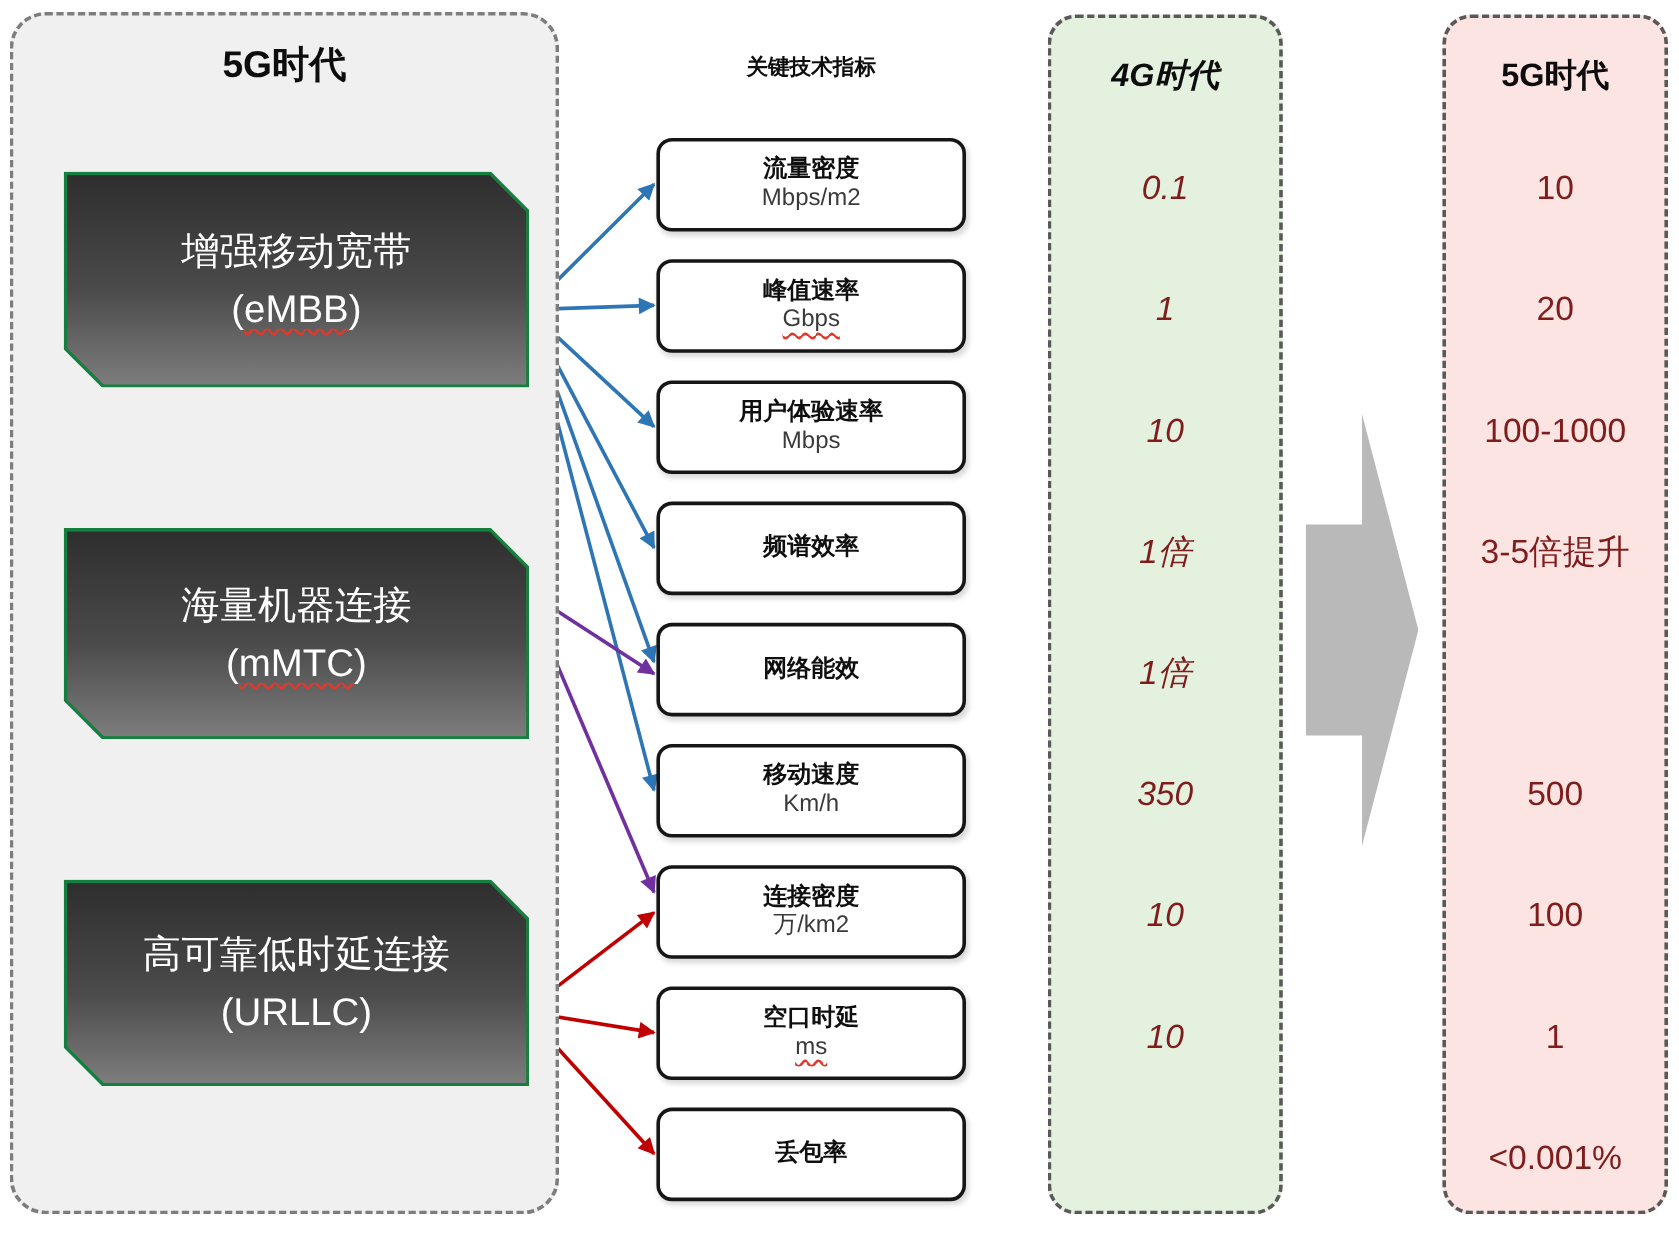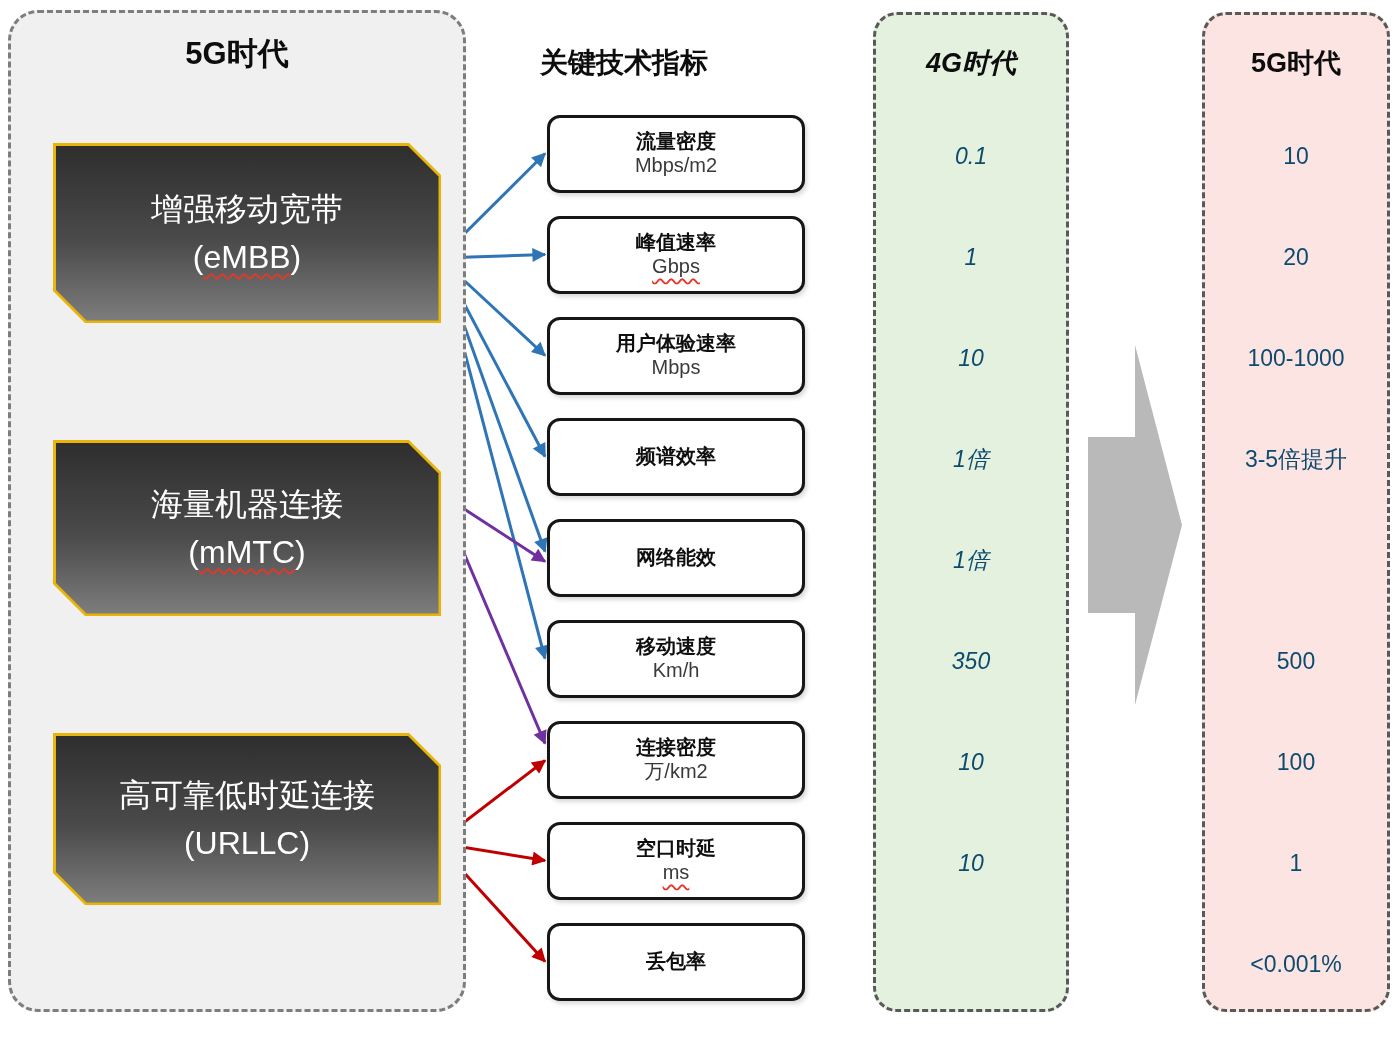--- a/index.html
+++ b/index.html
@@ -19,39 +19,39 @@
   .panel-title {
     position:absolute; top:20px; left:0; width:100%;
     text-align:center; font-size:31px; font-weight:bold; color:#0d0d0d;
   }
   .panel-subtitle {
     position:absolute; top:83px; left:0; width:100%;
     text-align:center; font-size:28px; font-weight:bold; color:#0d0d0d;
   }
   .netbox {
     position:absolute; left:42px; width:388px;
-    background:#eab308;
+    background:#15803d;
     clip-path:polygon(0 0, calc(100% - 32px) 0, 100% 32px, 100% 100%, 32px 100%, 0 calc(100% - 32px));
     filter:drop-shadow(5px 6px 5px rgba(0,0,0,0.35));
   }
   .netbox-fill {
     position:absolute; inset:2.5px;
     clip-path:polygon(0 0, calc(100% - 31px) 0, 100% 31px, 100% 100%, 31px 100%, 0 calc(100% - 31px));
     background:linear-gradient(180deg,#2e2e2e 0%,#4b4b4b 55%,#7d7d7d 100%);
     display:flex; flex-direction:column; justify-content:center; align-items:center;
     color:#fff; font-size:32px; line-height:1.5; text-align:center;
   }
   .nb1 { top:130px; height:180px; }
   .nb2 { top:427px; height:176px; }
   .nb3 { top:720px; height:172px; }
 
   
   .mid-header {
     position:absolute; left:540px; width:272px; top:44px;
-    text-align:left; font-size:28px; font-weight:bold; color:#0d0d0d;
+    text-align:center; font-size:18px; font-weight:bold; color:#0d0d0d;
   }
   .metric-box {
     position:absolute; left:547px; width:258px; height:78px;
     background:#ffffff; border:3px solid #161616; border-radius:13px;
     display:flex; flex-direction:column; justify-content:center; align-items:center;
     box-shadow:2px 3px 4px rgba(0,0,0,0.15);
   }
   .metric-title { font-size:20px; font-weight:bold; color:#0f0f0f; line-height:1.15; }
   .metric-unit  { font-size:20px; color:#3a3a3a; line-height:1.25; }
 
@@ -62,21 +62,21 @@
   }
   .col-4g { left:873px;  width:196px; }
   .col-5g { left:1202px; width:188px; }
   .col-header {
     position:absolute; top:30px; left:0; width:100%;
     text-align:center; font-size:27px; font-weight:bold; color:#0d0d0d;
   }
   .cell-value {
     position:absolute; left:0; width:100%; height:78px;
     display:flex; align-items:center; justify-content:center;
-    font-size:23px; color:#0c4a6e;
+    font-size:28px; color:#7f1d1d;
   }
 
   
   .big-arrow {
     position:absolute; left:1088px; top:345px; width:96px; height:360px;
     clip-path:polygon(0 92px, 47px 92px, 47px 0, 94px 180px, 47px 360px, 47px 268px, 0 268px);
   }
 
   
   #arrows-svg { position:absolute; left:0; top:0; width:1399px; height:1039px; pointer-events:none; }

